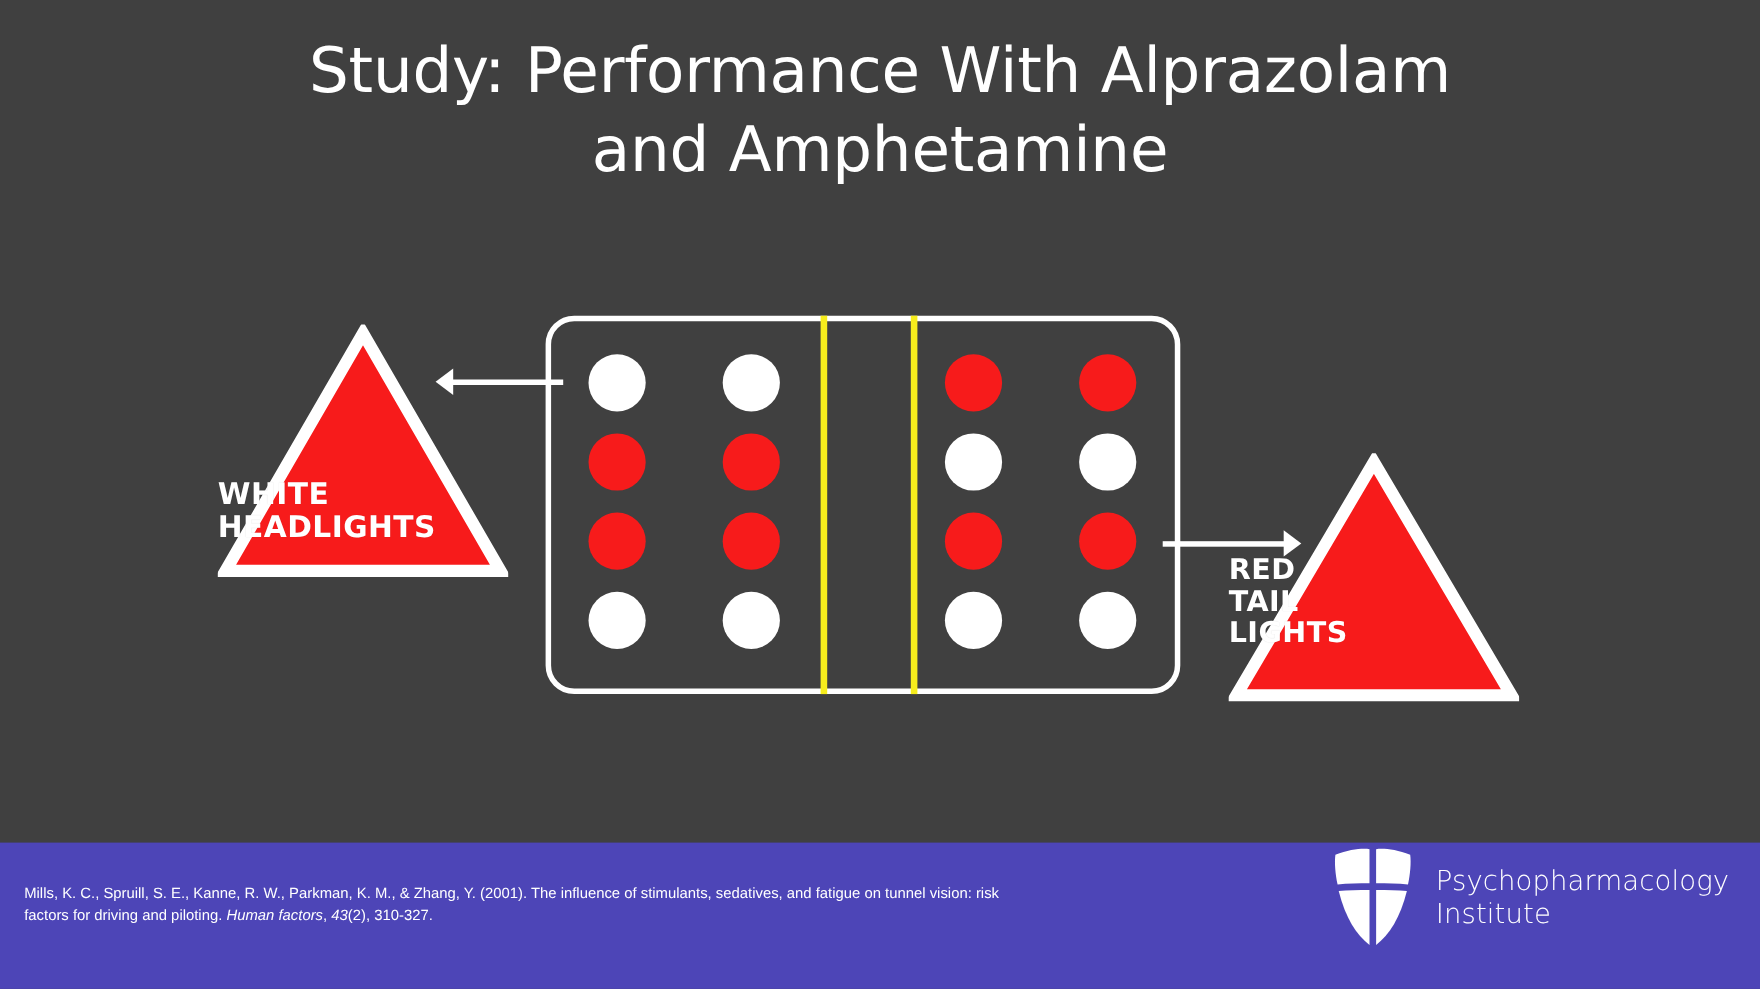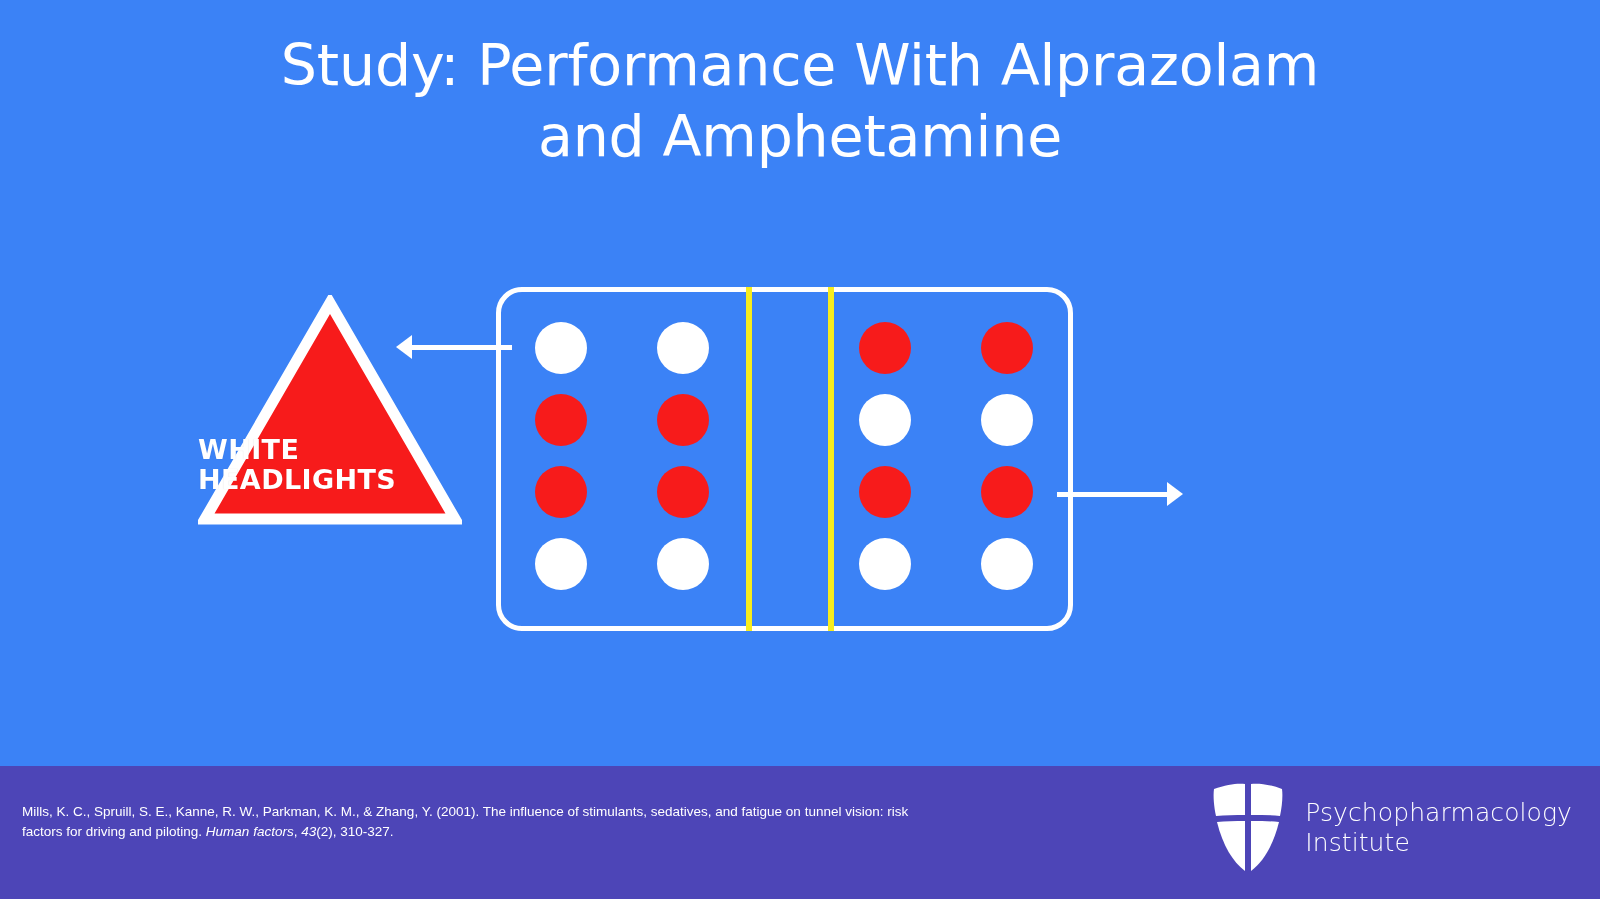--- a/index.html
+++ b/index.html
@@ -156,40 +156,40 @@
     color: #ffffff;
     font-family: "Liberation Sans", sans-serif;
     font-size: 13.5px;
     line-height: 1.45;
   }
   #citation .ital { font-style: italic; }
 
   #brand {
     position: absolute;
     right: 28px;
-    top: 16px;
+    top: 4px;
     display: flex;
     align-items: center;
     gap: 18px;
   }
   #brand-shield { width: 78px; height: 92px; }
   #brand-text {
     color: #ffffff;
     font-family: "DejaVu Sans", sans-serif;
     font-size: 25px;
     line-height: 1.22;
     font-weight: 300;
     white-space: pre-line;
     letter-spacing: 0.1px;
   }
 </style>
 </head>
 <body>
 
-<div id="slide" style="background: #3b82f6;">
+<div id="slide" style="background: #404040;">
 
   <div id="title">Study: Performance With Alprazolam
 and Amphetamine</div>
 
   <div id="road"></div>
   <div class="center-line" id="center-line-left" style="background: rgb(247, 237, 28);"></div>
   <div class="center-line" id="center-line-right" style="background: rgb(247, 237, 28);"></div>
 
   <div class="lights" id="lights-left">
       <div class="light white" style="background: rgb(255, 255, 255);"></div>
@@ -219,20 +219,28 @@
   <div class="arrow-head" id="arrow-right-head"></div>
 
   <div class="triangle-sign" id="sign-left">
     <svg width="264" height="232" viewBox="0 0 264 232">
       <polygon points="132,8 257,224 7,224" fill="#F71B1B" stroke="#FFFFFF" stroke-width="11" stroke-linejoin="miter"></polygon>
     </svg>
     <div class="triangle-label">WHITE
 HEADLIGHTS</div>
   </div>
 
+  <div class="triangle-sign" id="sign-right">
+    <svg width="264" height="228" viewBox="0 0 264 228">
+      <polygon points="132,8 257,220 7,220" fill="#F71B1B" stroke="#FFFFFF" stroke-width="11" stroke-linejoin="miter"></polygon>
+    </svg>
+    <div class="triangle-label">RED
+TAIL
+LIGHTS</div>
+  </div>
 
   <div id="footer" style="background: rgb(77, 69, 183);">
     <div id="citation">
       <span>Mills, K. C., Spruill, S. E., Kanne, R. W., Parkman, K. M., &amp; Zhang, Y. (2001). The influence of stimulants, sedatives, and fatigue on</span>
       <span>tunnel vision: risk factors for driving and piloting. </span><span class="ital">Human factors</span><span>, </span><span class="ital">43</span><span>(2), 310-327.</span>
     </div>
 
     <div id="brand">
       <svg id="brand-shield" viewBox="0 0 78 92">
         <g fill="#FFFFFF">

